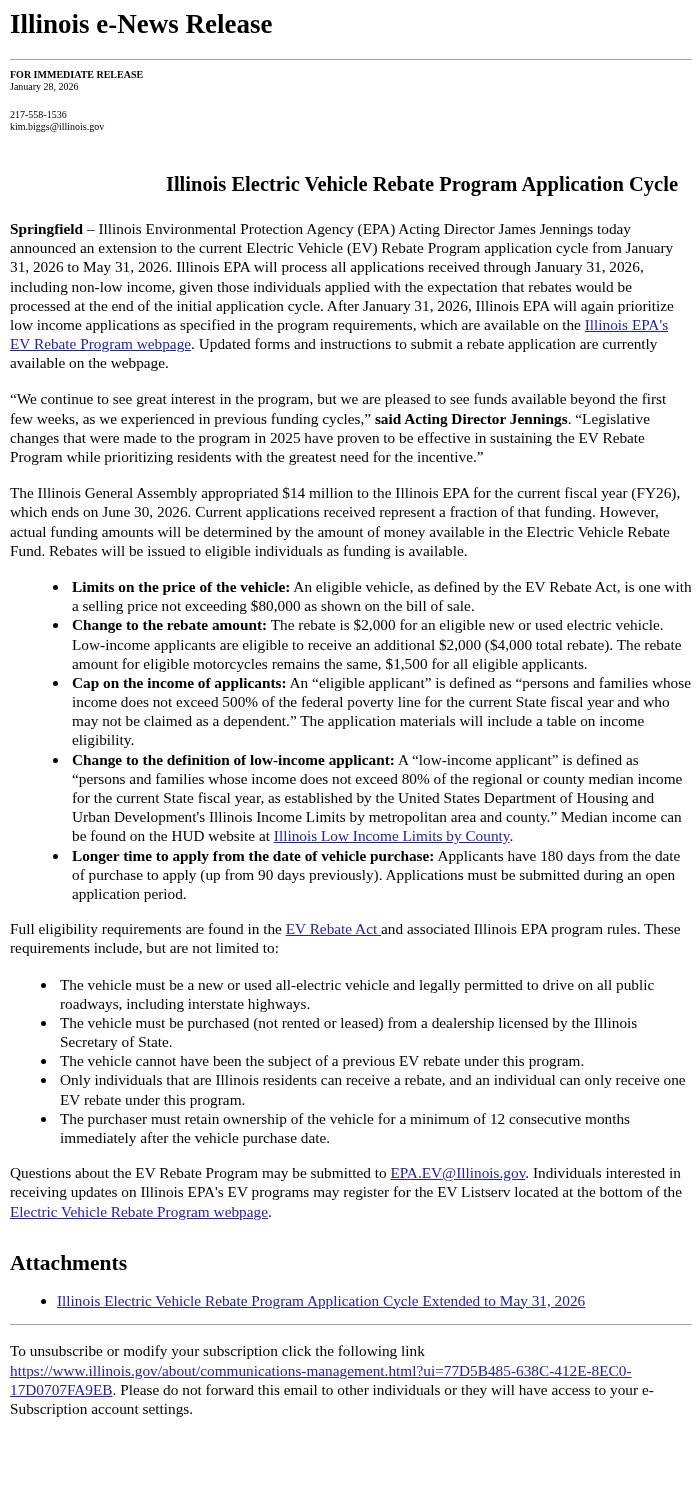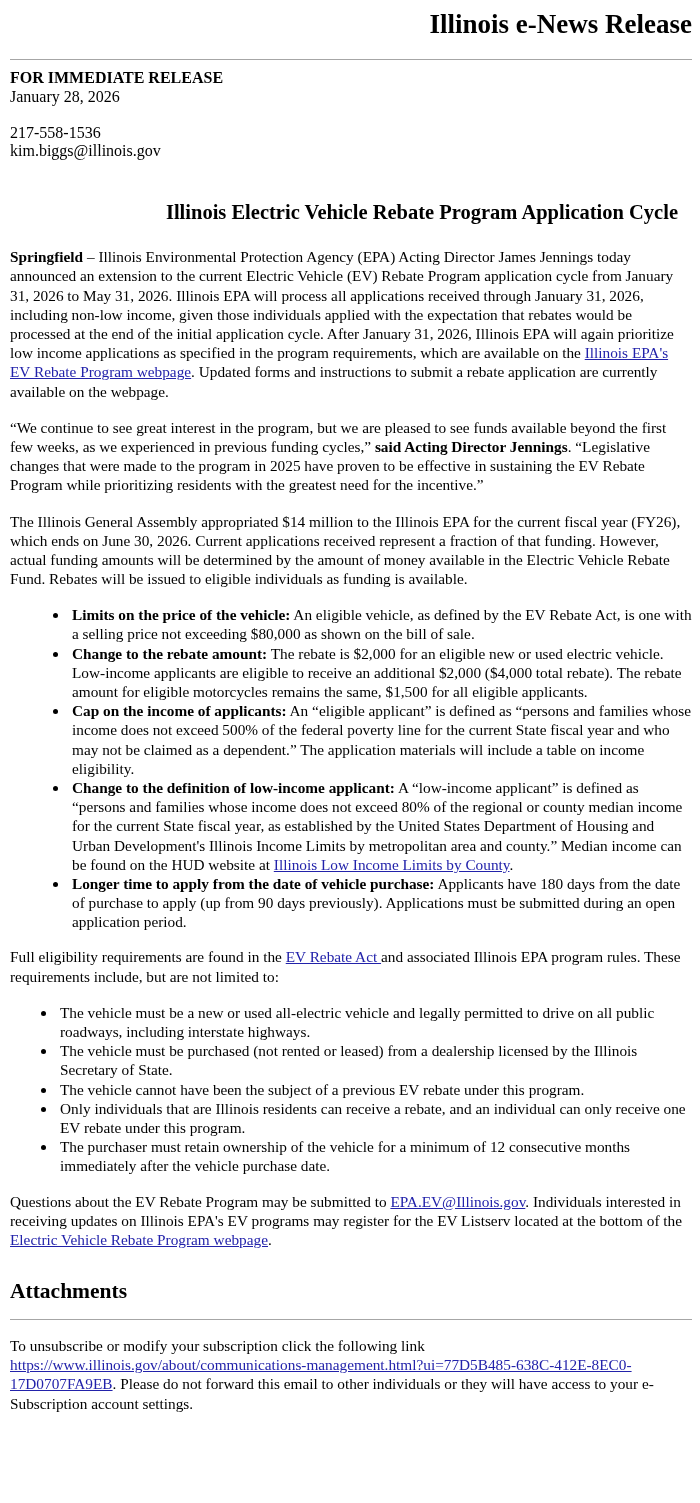--- a/index.html
+++ b/index.html
@@ -16,41 +16,41 @@
   }
   .page {
     width: 700px;
     box-sizing: border-box;
     padding: 0 8px 10px 10px;
     position: relative;
   }
 
   
   .masthead {
-    text-align: right;
+    text-align: left;
     font-size: 27px;
     font-weight: bold;
     letter-spacing: 0px;
     padding-top: 8px;
     padding-bottom: 6px;
     line-height: 1.25;
   }
   hr.rule {
     border: none;
     border-top: 1px solid #a6a6a6;
     margin: 11px 0 9px 0;
     height: 0;
   }
   hr.rule.bottom {
     margin: 14px 0 16px 0;
   }
 
   
   .meta {
-    font-size: 16px;
+    font-size: 10px;
     line-height: 1.18;
     margin: 0 0 0 0;
   }
   .meta .strong {
     font-weight: bold;
   }
   .meta-gap { height: 17px; }
 
   
   h1.headline {
@@ -156,18 +156,21 @@
     <li>The vehicle must be purchased (not rented or leased) from a dealership licensed by the Illinois Secretary of State.</li>
     <li>The vehicle cannot have been the subject of a previous EV rebate under this program.</li>
     <li>Only individuals that are Illinois residents can receive a rebate, and an individual can only receive one EV rebate under this program.</li>
     <li>The purchaser must retain ownership of the vehicle for a minimum of 12 consecutive months immediately after the vehicle purchase date.</li>
   </ul>
 
   <p class="body"><span>Questions about the EV Rebate Program may be submitted to </span><a class="link" href="#">EPA.EV@Illinois.gov</a><span>. Individuals interested in receiving updates on Illinois EPA's EV programs may register for the EV Listserv located at the bottom of the </span><a class="link" href="#">Electric Vehicle Rebate Program webpage</a><span>.</span></p>
 
   <h2 class="attachments-title">Attachments</h2>
 
+  <ul class="attachments">
+    <li><a class="link" href="#">Illinois Electric Vehicle Rebate Program Application Cycle Extended to May 31, 2026</a></li>
+  </ul>
 
   <hr class="rule bottom">
 
   <p class="footer"><span>To unsubscribe or modify your subscription click the following link </span><a class="link" href="#">https://www.illinois.gov/about/communications-management.html?ui=77D5B485-638C-412E-8EC0-17D0707FA9EB</a><span>. Please do not forward this email to other individuals or they will have access to your e-Subscription account settings.</span></p>
 
 </div>
 
 </body></html>

